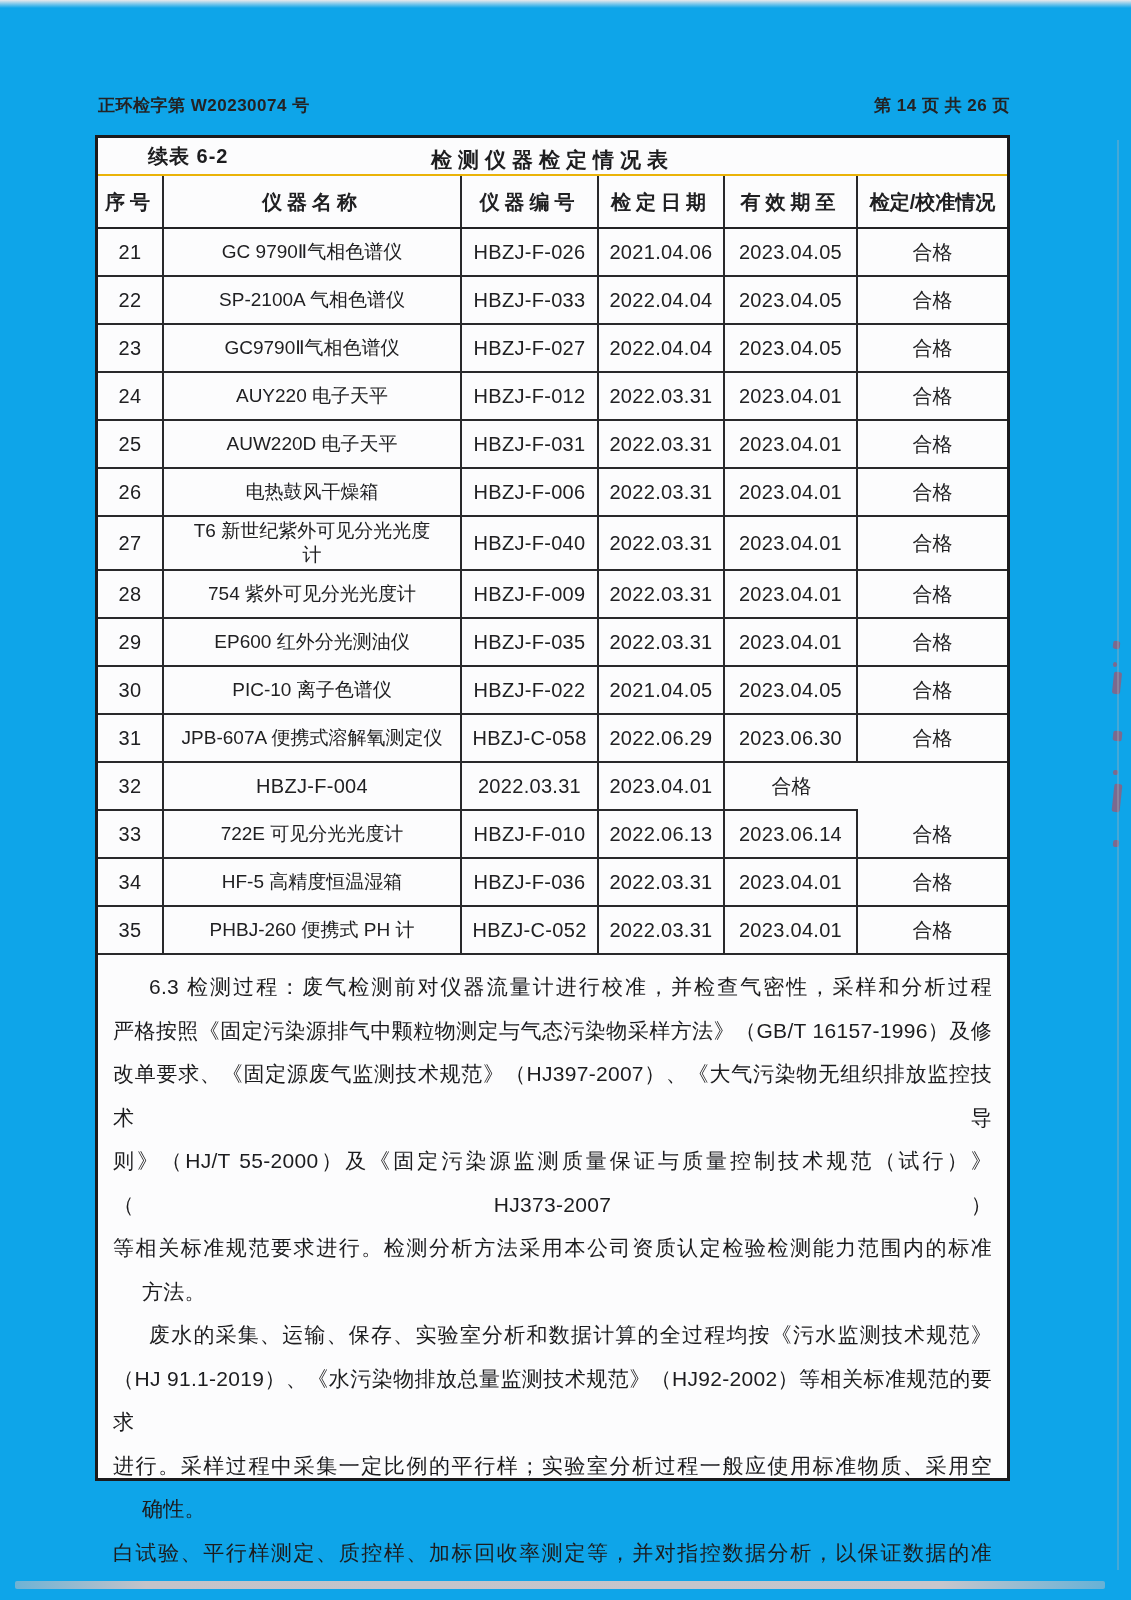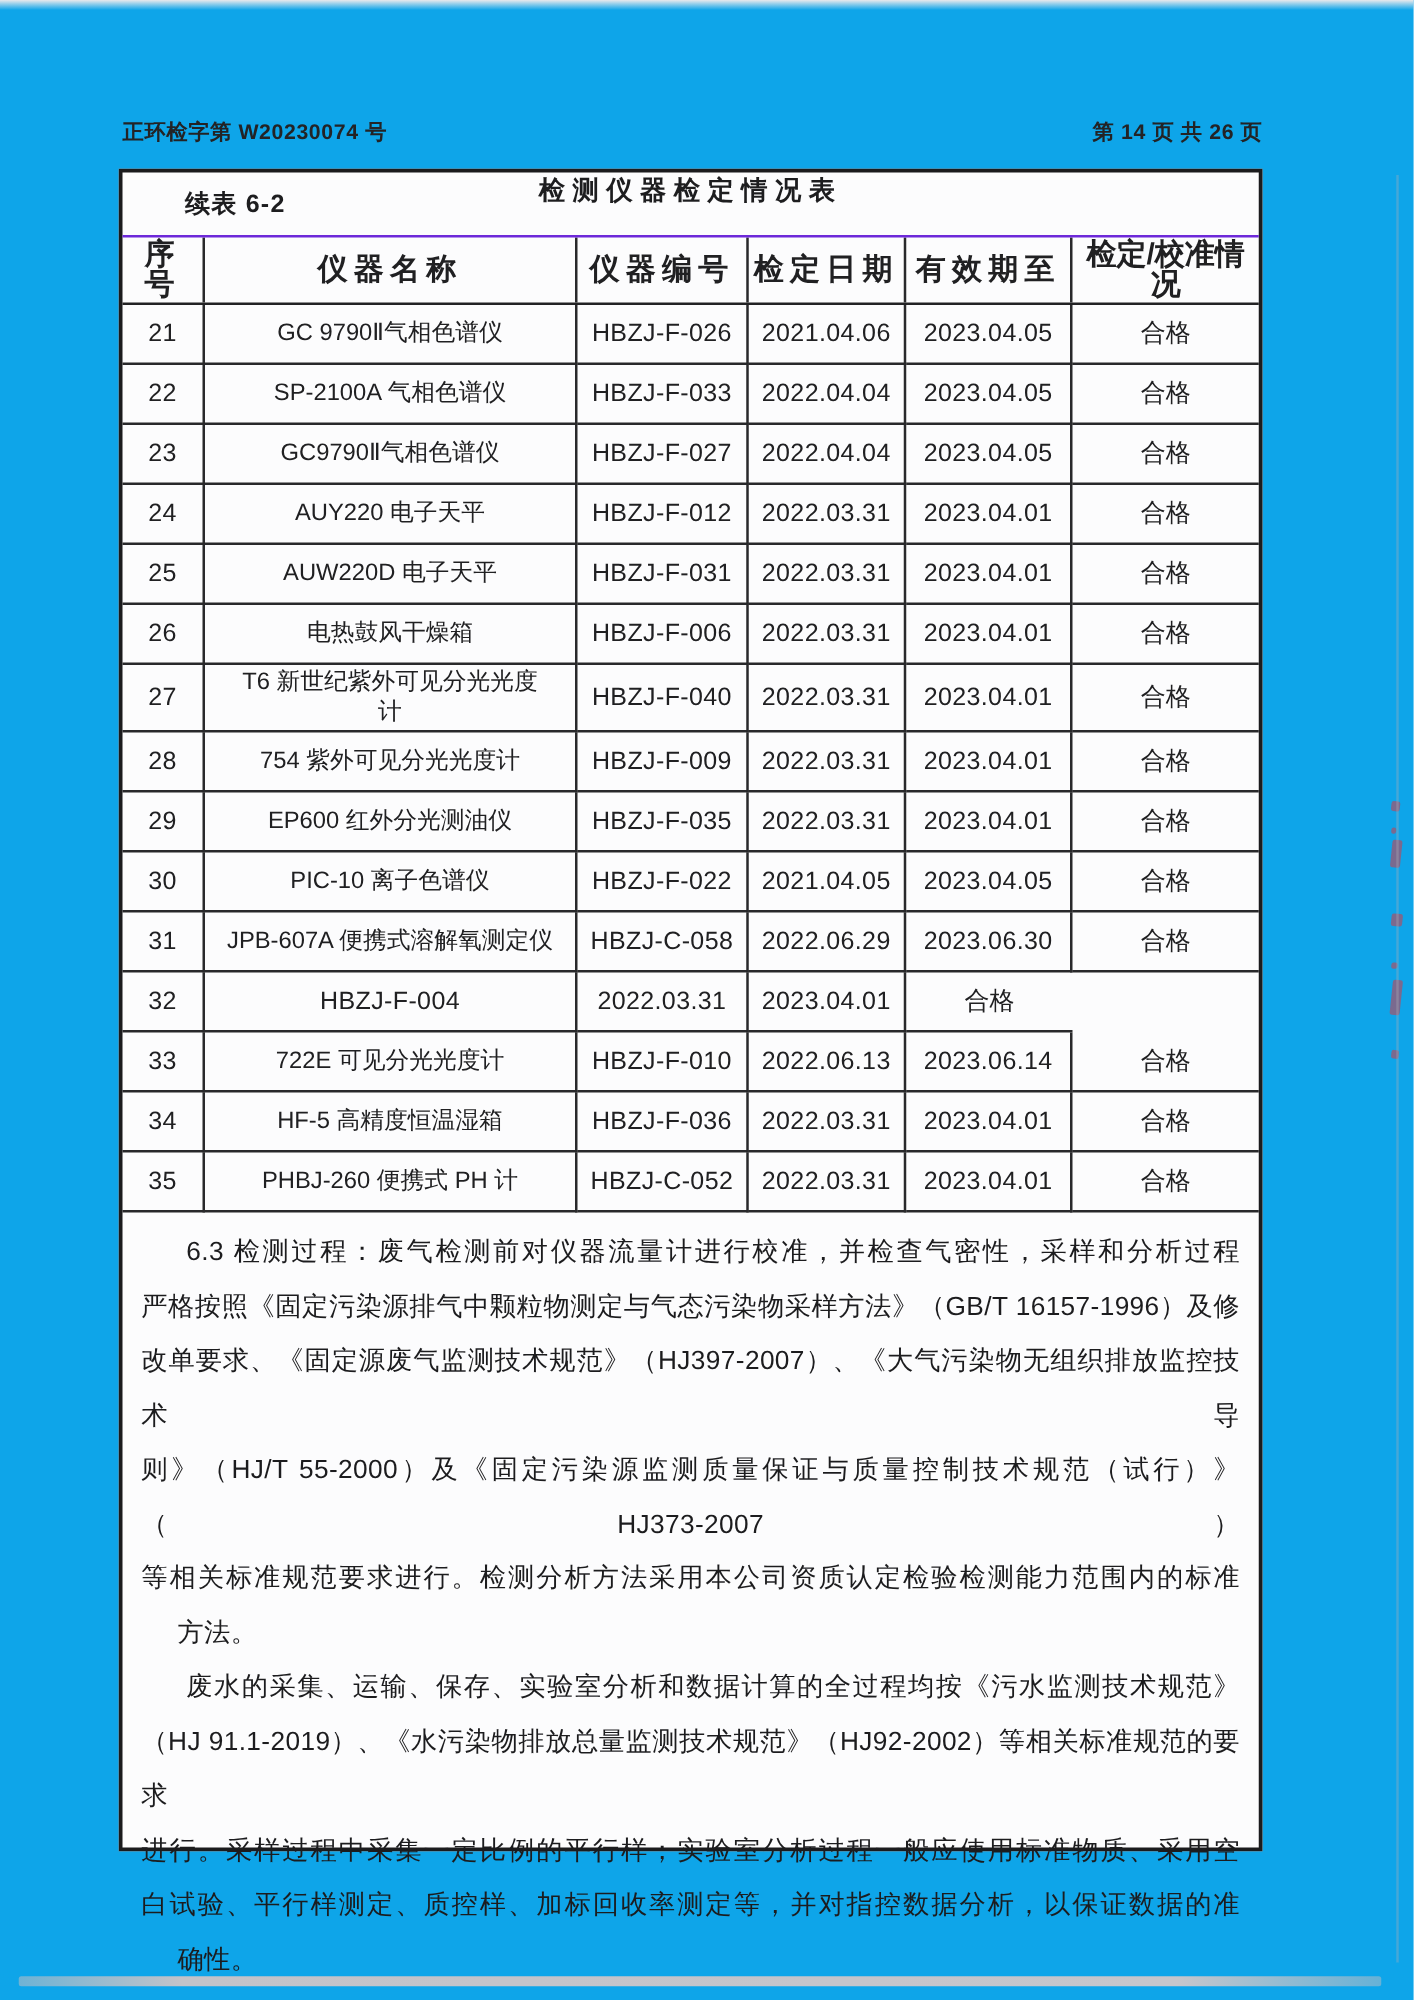--- a/index.html
+++ b/index.html
@@ -29,36 +29,36 @@
     display:flex; justify-content:space-between; align-items:baseline;
     font-size:17px; font-weight:600; letter-spacing:.5px; color:#232325;
   }
   .box {
     position:absolute; left:95px; top:135px; width:915px; height:1346px;
     border:3px solid #1b1b1d;
     background:#fcfcfd;
     display:flex; flex-direction:column;
   }
   .title-row {
-    position:relative; height:52px; flex:0 0 auto;
-    border-bottom:2px solid #6d28d9;
-    display:flex; align-items:flex-start; justify-content:center;
+    position:relative; height:38px; flex:0 0 auto;
+    border-bottom:2px solid #eab308;
+    display:flex; align-items:flex-end; justify-content:center;
   }
   .title-row .cont {
     position:absolute; left:50px; top:50%; transform:translateY(-50%);
     font-size:20px; font-weight:600; letter-spacing:1px;
   }
   .title-row .ttl { font-size:21px; font-weight:600; letter-spacing:6px; }
   .thead, .trow {
     display:grid;
     grid-template-columns:66px 298px 137px 126px 133px 1fr;
     flex:0 0 auto;
   }
   .thead { border-bottom:2px solid #222224; }
-  .thead .cell { min-height:51px; font-size:24px; font-weight:600; letter-spacing:5px; }
+  .thead .cell { min-height:51px; font-size:20px; font-weight:600; letter-spacing:5px; }
   .thead .cell:last-child { letter-spacing:0; }
   .trow .cell { min-height:48px; border-bottom:2px solid #29292b; }
   .cell {
     display:flex; align-items:center; justify-content:center; text-align:center;
     border-right:2px solid #29292b;
     padding:2px 4px;
     font-size:20px; font-weight:500; color:#202022;
     white-space:pre-line; line-height:24px;
   }
   .cell:last-child { border-right:none; }
@@ -235,22 +235,22 @@
     <div class="textsec" id="paras">
         <div class="pline pfirst">6.3 检测过程：废气检测前对仪器流量计进行校准，并检查气密性，采样和分析过程</div>
         <div class="pline">严格按照《固定污染源排气中颗粒物测定与气态污染物采样方法》（GB/T 16157-1996）及修</div>
         <div class="pline">改单要求、《固定源废气监测技术规范》（HJ397-2007）、《大气污染物无组织排放监控技术导</div>
         <div class="pline">则》（HJ/T 55-2000）及《固定污染源监测质量保证与质量控制技术规范（试行）》（HJ373-2007）</div>
         <div class="pline">等相关标准规范要求进行。检测分析方法采用本公司资质认定检验检测能力范围内的标准</div>
         <div class="pline plast">方法。</div>
         <div class="pline pfirst">废水的采集、运输、保存、实验室分析和数据计算的全过程均按《污水监测技术规范》</div>
         <div class="pline">（HJ 91.1-2019）、《水污染物排放总量监测技术规范》（HJ92-2002）等相关标准规范的要求</div>
         <div class="pline">进行。采样过程中采集一定比例的平行样；实验室分析过程一般应使用标准物质、采用空</div>
+        <div class="pline plast">确性。</div>
         <div class="pline">白试验、平行样测定、质控样、加标回收率测定等，并对指控数据分析，以保证数据的准</div>
-        <div class="pline plast">确性。</div>
       </div>
   </div>
 
   <div id="marks">
       <span class="side-mark" style="top: 641px; width: 7px; height: 8px; background: rgb(181, 73, 95);"></span>
       <span class="side-mark" style="top: 662px; width: 4px; height: 5px; background: rgb(181, 73, 95);"></span>
       <span class="side-mark" style="top: 672px; width: 8px; height: 22px; background: rgb(181, 73, 95);"></span>
       <span class="side-mark" style="top: 731px; width: 9px; height: 10px; background: rgb(181, 73, 95);"></span>
       <span class="side-mark" style="top: 770px; width: 5px; height: 5px; background: rgb(181, 73, 95);"></span>
       <span class="side-mark" style="top: 784px; width: 8px; height: 28px; background: rgb(181, 73, 95);"></span>

